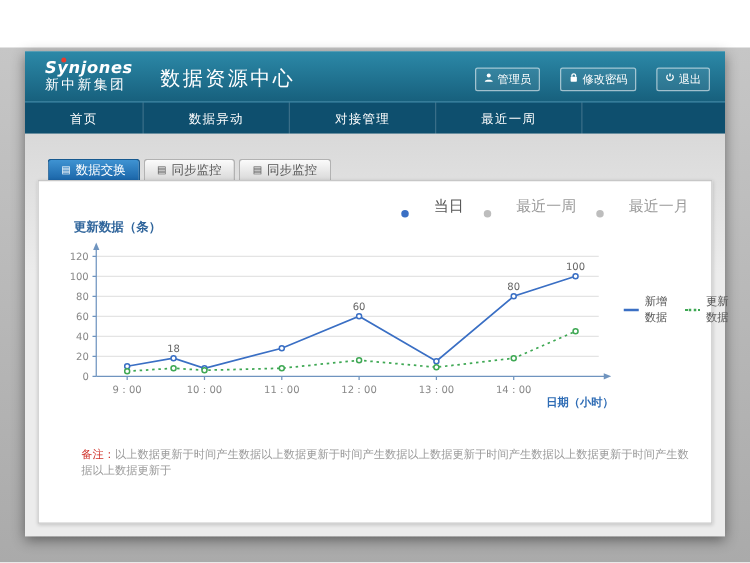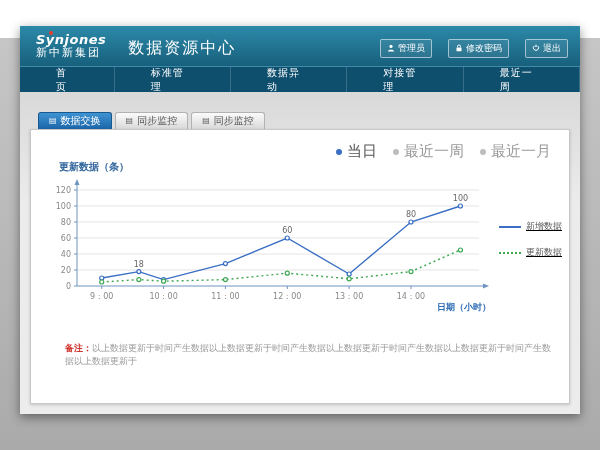--- a/index.html
+++ b/index.html
@@ -1,20 +1,20 @@
 <!DOCTYPE html>
 <html><head>
 <meta charset="utf-8">
 <style>
   * { margin:0; padding:0; box-sizing:border-box; }
   body { font-family:"DejaVu Sans","Liberation Sans",sans-serif; background:#fff; }
   .canvas { position:relative; width:600px; height:450px; background:#fff; overflow:hidden; }
   .backdrop { position:absolute; left:0; top:38px; width:600px; height:412px;
               background:linear-gradient(#c6c6c6,#aaaaaa); }
-  .window { position:absolute; left:20px; top:26px; width:560px; height:388px;
+  .window { position:absolute; left:20px; top:41px; width:560px; height:388px;
             background:#e9e9e9; box-shadow:0 3px 10px rgba(0,0,0,.45); }
 
   
   .header { height:40px; background:linear-gradient(#2c89a8,#17607d); position:relative;
             display:flex; align-items:center; }
   .logo { margin-left:16px; position:relative; color:#fff; line-height:1.1; }
   .logo-text { font-style:italic; font-weight:bold; font-size:13px; letter-spacing:.5px; }
   .logo-accent { position:absolute; width:4px; height:4px; border-radius:50%; background:#e63c2f;
                  top:-2px; left:13px; }
   .logo-sub { font-size:11px; font-weight:normal; letter-spacing:2px; }
@@ -36,34 +36,34 @@
   .tab { display:flex; align-items:center; gap:4px; font-size:10px; padding:0 10px;
          border:1px solid #b2b2b2; border-bottom:none; border-radius:3px 3px 0 0;
          background:linear-gradient(#fbfbfb,#d9d9d9); color:#555; cursor:pointer; }
   .tab.active { background:linear-gradient(#3f93d2,#1b66a9); color:#fff; border-color:#17598f; }
   .tab-glyph { font-size:8px; line-height:1; }
   .panel { position:absolute; left:10px; right:10px; top:37px; bottom:10px; background:#fff;
            border:1px solid #c7c7c7; box-shadow:0 1px 3px rgba(0,0,0,.18); }
 
   
   .range-legend { position:absolute; top:12px; right:18px; display:flex; gap:16px; }
-  .range-item { display:flex; align-items:center; gap:5px; font-size:15px; color:#999; cursor:pointer; }
+  .range-item { display:flex; align-items:flex-end; gap:20px; font-size:12px; color:#999; cursor:pointer; }
   .range-item .dot { width:6px; height:6px; border-radius:50%; background:#bdbdbd; }
   .range-item.active { color:#555; }
   .range-item.active .dot { background:#3a6fc4; }
 
   .ylabel { position:absolute; top:30px; left:28px; font-size:10px; color:#31669c; font-weight:bold; }
   #chart-svg { position:absolute; left:6px; top:46px; }
 
-  .series-legend { position:absolute; left:468px; top:90px; display:flex; flex-direction:column; gap:13px;text-decoration:underline; }
+  .series-legend { position:absolute; left:468px; top:90px; display:flex; flex-direction:row; gap:13px; }
   .series-item { display:flex; align-items:center; gap:5px; font-size:9px; color:#555; cursor:pointer; }
   .series-sample { width:22px; border-top:2px solid #3a6fc4; }
 
   .note { position:absolute; left:34px; right:18px; top:212px; font-size:9px; color:#9a9a9a; }
-  .note-label { color:#d0342c;font-weight:bold; }
+  .note-label { color:#d0342c; }
 </style>
 </head>
 <body>
 
 <div class="canvas">
   <div class="backdrop"></div>
 
   <div class="window">
 
     <div class="header">
@@ -100,21 +100,20 @@
                 <path d="M2.2 1.9 a2.6 2.6 0 1 0 3.6 0" stroke="#fff" stroke-width="1" fill="none"></path>
               </svg>
           </span>
           <span>退出</span>
         </div>
       </div>
     </div>
 
     <div class="nav">
       <div class="nav-item">首页</div>
-      <div class="nav-item">标准管理</div>
       <div class="nav-item">数据异动</div>
       <div class="nav-item">对接管理</div>
       <div class="nav-item">最近一周</div>
     </div>
 
     <div class="content">
       <div class="tabs">
         <div class="tab active">
           <span class="tab-glyph">▤</span>
           <span>数据交换</span>

